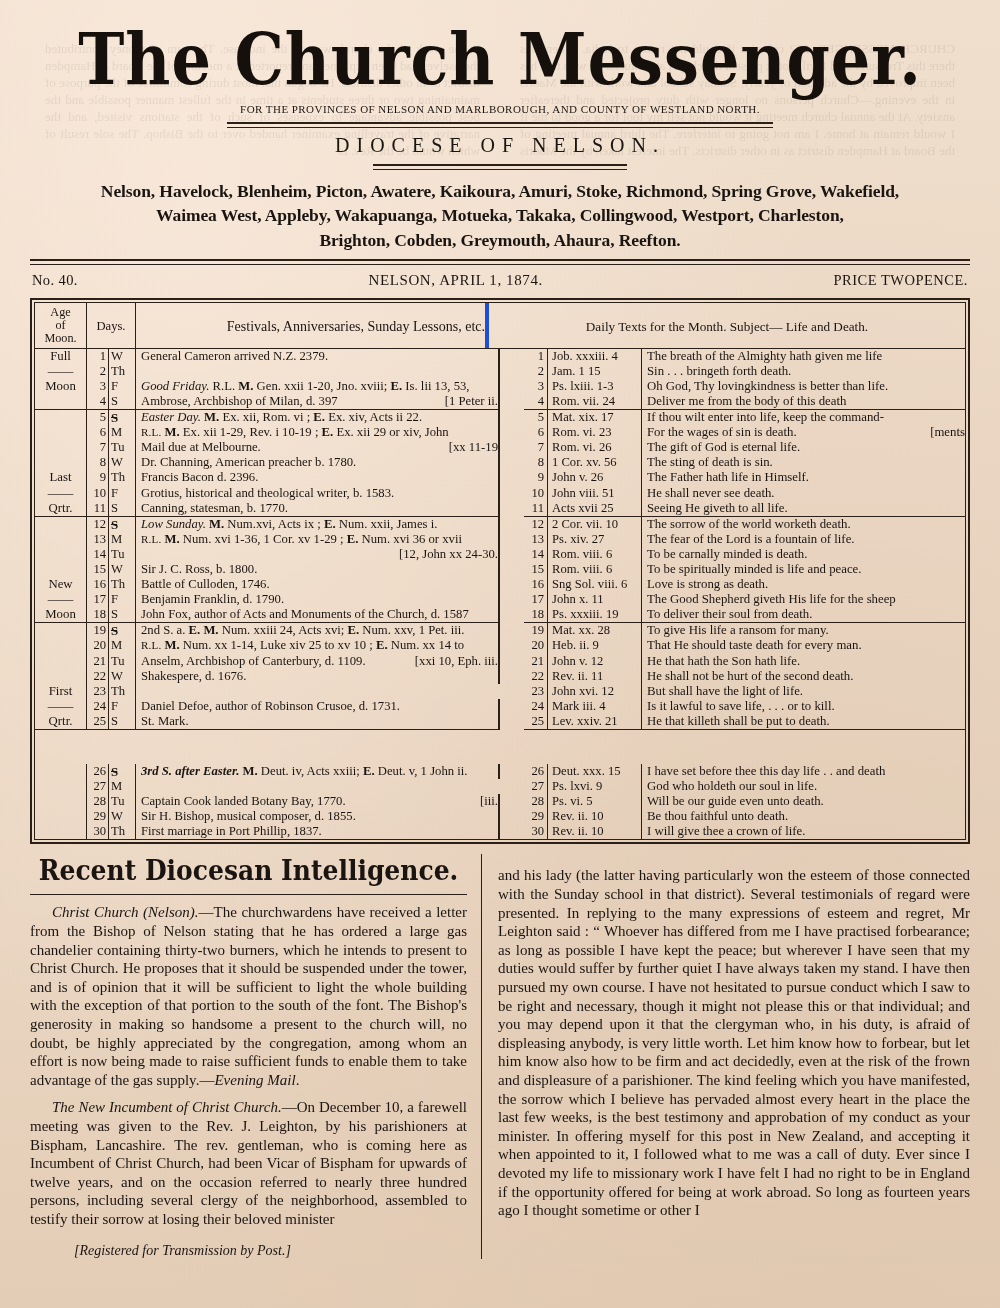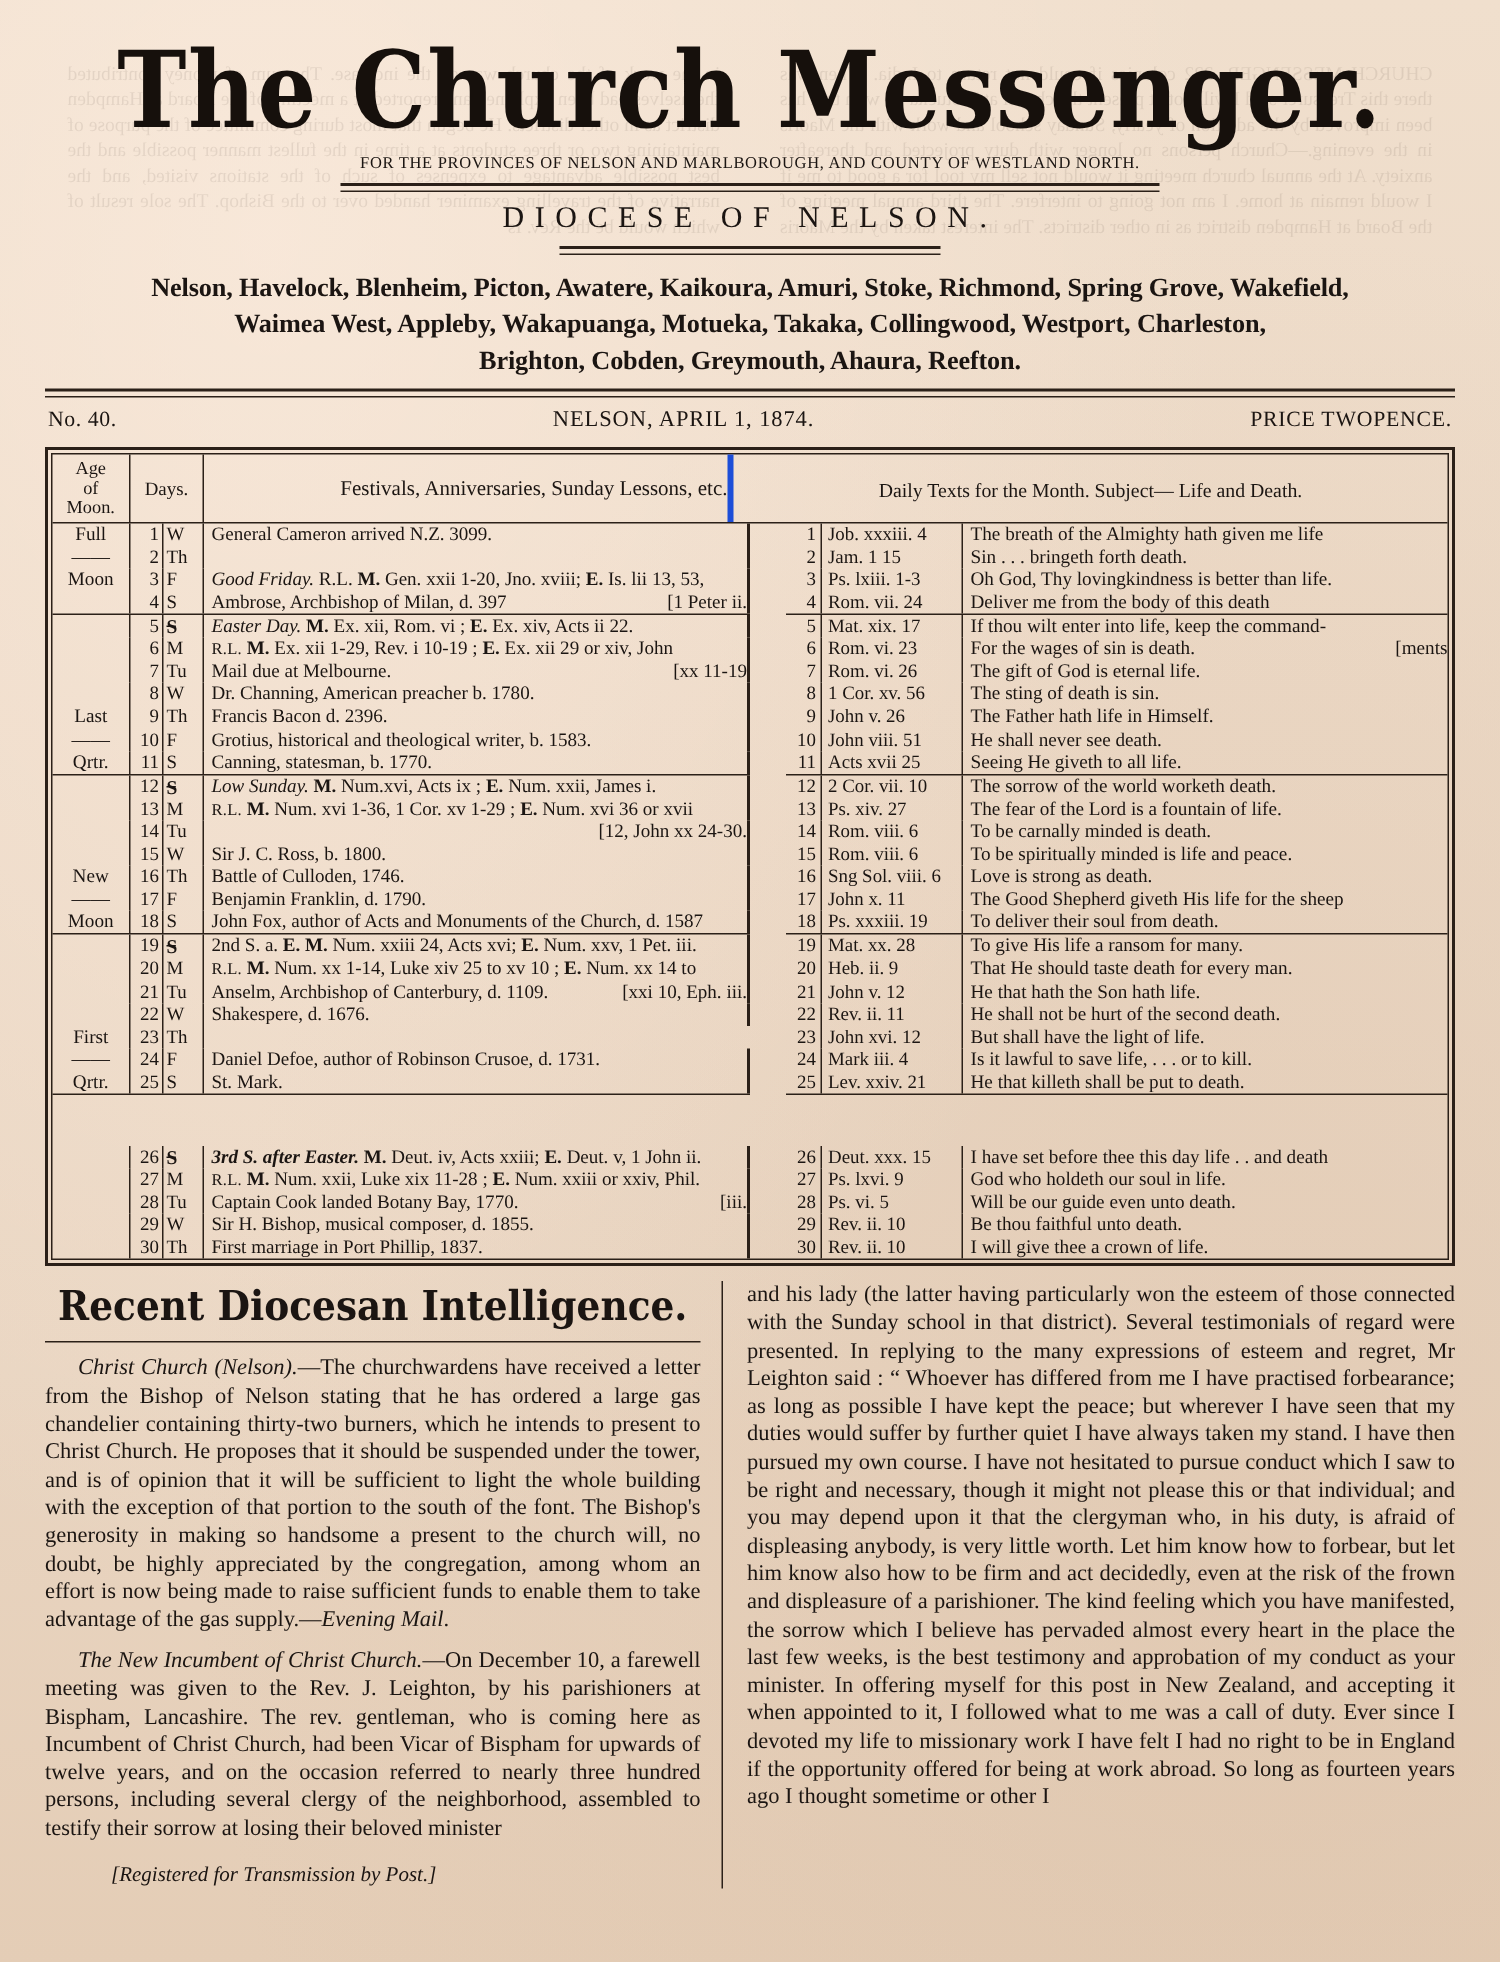--- a/index.html
+++ b/index.html
@@ -129,21 +129,21 @@
   .rcol{flex:1 1 auto;padding-left:16px;box-sizing:border-box;}
   .sect-head{
     text-align:center;font-family:"DejaVu Serif",serif;font-weight:700;
     font-size:25px;letter-spacing:0px;margin:2px 0 0 0;transform:scaleY(1.1);
   }
   .hr-thin{border:0;border-top:1px solid #2b2018;margin:9px 0 8px 0;}
   p.body{
     font-size:15px;line-height:18.6px;text-align:justify;margin:0 0 9px 0;
     text-indent:22px;
   }
-  p.body.noind{text-indent:0;}
+  p.body.noind{text-indent:0;margin-top:12px;}
   .lead{font-style:italic;}
   .reg{
     margin-top:14px;font-style:italic;font-size:14px;text-align:left;padding-left:44px;
   }
 </style>
 </head>
 <body>
 
 <div class="paper-tint"></div>
 <div class="ghost">
@@ -192,21 +192,21 @@
                 <div class="cellmoon">
                   <div class="ln">Full</div>
                 </div>
                 <div class="cellday">
                   <div class="ln">1</div>
                 </div>
                 <div class="celldow">
                   <div class="ln">W</div>
                 </div>
                 <div class="cellfest">
-                  <div class="ln">General Cameron arrived N.Z. 3099.</div>
+                  <div class="ln">General Cameron arrived N.Z. 2379.</div>
                 </div>
               </div>
               <div class="blockrow">
                 <div class="cellmoon">
                   <div class="ln">——</div>
                 </div>
                 <div class="cellday">
                   <div class="ln">2</div>
                 </div>
                 <div class="celldow">
@@ -561,23 +561,20 @@
               </div>
               <div class="blockrow">
                 <div class="cellmoon">
                   <div class="ln"></div>
                 </div>
                 <div class="cellday">
                   <div class="ln">27</div>
                 </div>
                 <div class="celldow">
                   <div class="ln">M</div>
-                </div>
-                <div class="cellfest">
-                  <div class="ln"><span class="sc">R.L.</span>  <span class="bd">M.</span> Num. xxii, Luke xix 11-28 ;  <span class="bd">E.</span>  Num. xxiii or xxiv, Phil.</div>
                 </div>
               </div>
               <div class="blockrow">
                 <div class="cellmoon">
                   <div class="ln"></div>
                 </div>
                 <div class="cellday">
                   <div class="ln">28</div>
                 </div>
                 <div class="celldow">

